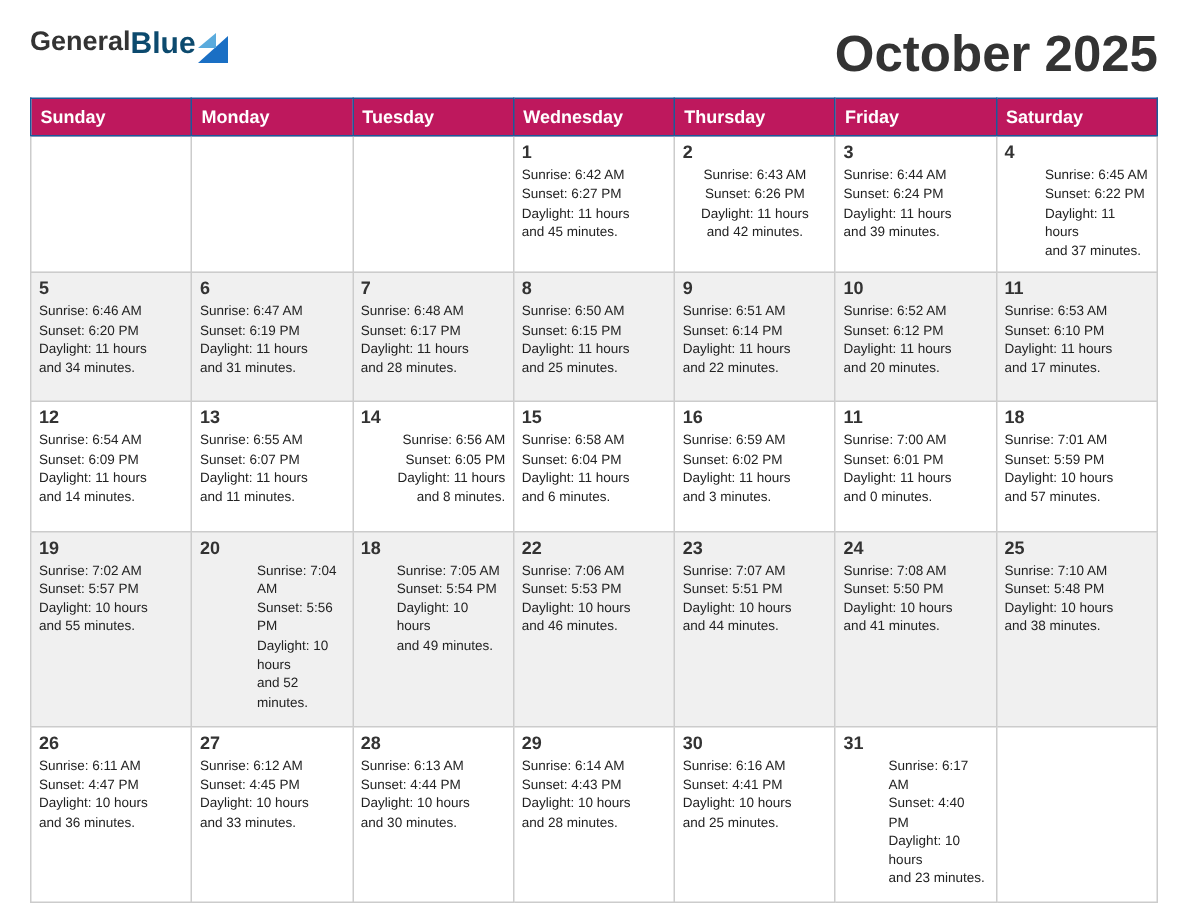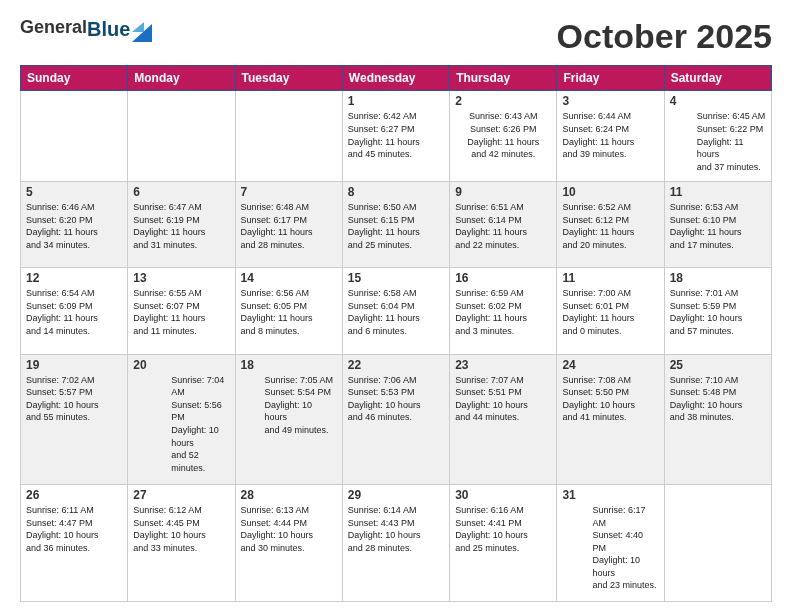--- a/index.html
+++ b/index.html
@@ -234,21 +234,21 @@
           </td>
           <td>
             <span class="day-number">13</span>
             <div class="day-info" style="white-space: pre-line;">Sunrise: 6:55 AM
 Sunset: 6:07 PM
 Daylight: 11 hours
 and 11 minutes.</div>
           </td>
           <td>
             <span class="day-number">14</span>
-            <div class="day-info" style="white-space: pre-line;">Sunrise: 6:56 AM
+            <div class="day-info" style="white-space: pre-line; text-align: right;">Sunrise: 6:56 AM
 Sunset: 6:05 PM
 Daylight: 11 hours
 and 8 minutes.</div>
           </td>
           <td>
             <span class="day-number">15</span>
             <div class="day-info" style="white-space: pre-line;">Sunrise: 6:58 AM
 Sunset: 6:04 PM
 Daylight: 11 hours
 and 6 minutes.</div>

